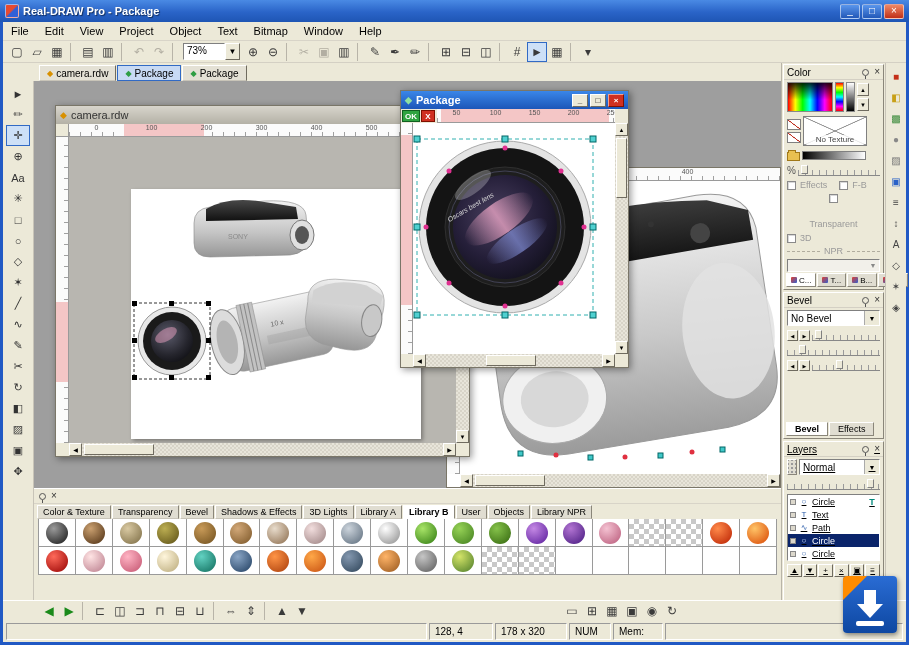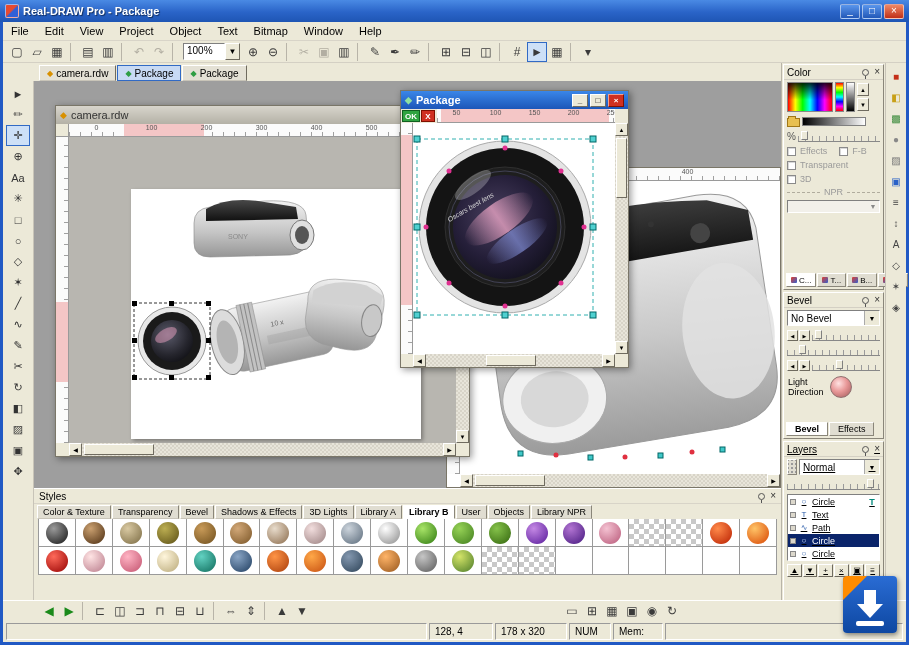--- a/index.html
+++ b/index.html
@@ -240,21 +240,21 @@
         <span class="tbtn">▦</span>
         <span class="tbtn sep"></span>
         <span class="tbtn">▤</span>
         <span class="tbtn">▥</span>
         <span class="tbtn sep"></span>
         <span class="tbtn disabled">↶</span>
         <span class="tbtn disabled">↷</span>
         <span class="tbtn sep"></span>
       </span>
     <span class="combo">
-      <span class="combofield">100%</span>
+      <span class="combofield">73%</span>
       <span class="combobtn raised">▼</span>
     </span>
     <span style="display:flex;align-items:center;">
 
     <span class="tbtn">⊕</span>
         <span class="tbtn">⊖</span>
         <span class="tbtn sep"></span>
         <span class="tbtn disabled">✂</span>
         <span class="tbtn disabled">▣</span>
         <span class="tbtn">▥</span>
@@ -592,36 +592,45 @@
       <div class="prow">
         <span class="spectrum"></span>
         <span class="huebar"></span>
         <span class="graybar"></span>
         <span class="microcol">
           <span class="microbtn raised">▲</span>
           <span class="microbtn raised">▼</span>
         </span>
       </div>
       <div class="prow">
+        <span class="swstack">
+          <span class="minisw"></span>
+          <span class="minisw"></span>
+        </span>
+        <span class="notex">
+            <span>No Texture</span>
+          </span>
+      </div>
+      <div class="prow">
         <span class="foldericon"></span>
         <span class="bwslider"></span>
       </div>
       <div class="prow">
         <span style="font-size:10px;color:#555;">%</span>
         <span class="slider">
             <span class="thumb"></span>
           </span>
       </div>
       <div class="prow" style="gap:4px;">
         <span class="cb"></span>
         <span class="graylabel">Effects</span>
         <span class="cb" style="margin-left:8px;"></span>
         <span class="graylabel">F-B</span>
       </div>
-      <div class="prow" style="gap:4px;">
+      <div class="prow" style="gap:16px;flex-direction:column;">
         <span class="cb"></span>
         <span class="graylabel">Transparent</span>
       </div>
       <div class="prow" style="gap:4px;">
         <span class="cb"></span>
         <span class="graylabel">3D</span>
       </div>
       <div class="npr">
           <span>NPR</span>
         </div>
@@ -681,27 +690,20 @@
           </span>
       </div>
       <div class="prow">
         <span class="arrpair">
           <span class="apbtn raised">◀</span>
           <span class="apbtn raised">▶</span>
         </span>
         <span class="slider">
             <span class="thumb" style="left:24px;"></span>
           </span>
-      </div>
-      <div class="lightrow">
-        <span class="lightlabel">
-          <span>Light</span><br>
-          <span>Direction</span>
-        </span>
-        <span class="lightball"></span>
       </div>
       <div class="btabs">
 
       <span class="btab active">Bevel</span>
           <span class="btab">Effects</span>
         </div>
     </div>
 
     <div class="panel layerspanel">
       <div class="phead">
@@ -788,21 +790,20 @@
       <span class="stbtn" style="color: rgb(68, 68, 68);">≡</span>
       <span class="stbtn" style="color: rgb(68, 68, 68);">↕</span>
       <span class="stbtn" style="color: rgb(68, 68, 68);">A</span>
       <span class="stbtn" style="color: rgb(68, 68, 68);">◇</span>
       <span class="stbtn" style="color: rgb(68, 68, 68);">✶</span>
       <span class="stbtn" style="color: rgb(68, 68, 68);">◈</span>
     </div>
 
   <div class="stylespanel">
     <div class="sphead">
-      <span class="ptitle">Styles</span>
       <span class="pinicon"></span>
       <span class="pclose">×</span>
     </div>
     <div class="stabs">
 
     <span class="stab">Color &amp; Texture</span>
         <span class="stab">Transparency</span>
         <span class="stab">Bevel</span>
         <span class="stab">Shadows &amp; Effects</span>
         <span class="stab">3D Lights</span>

